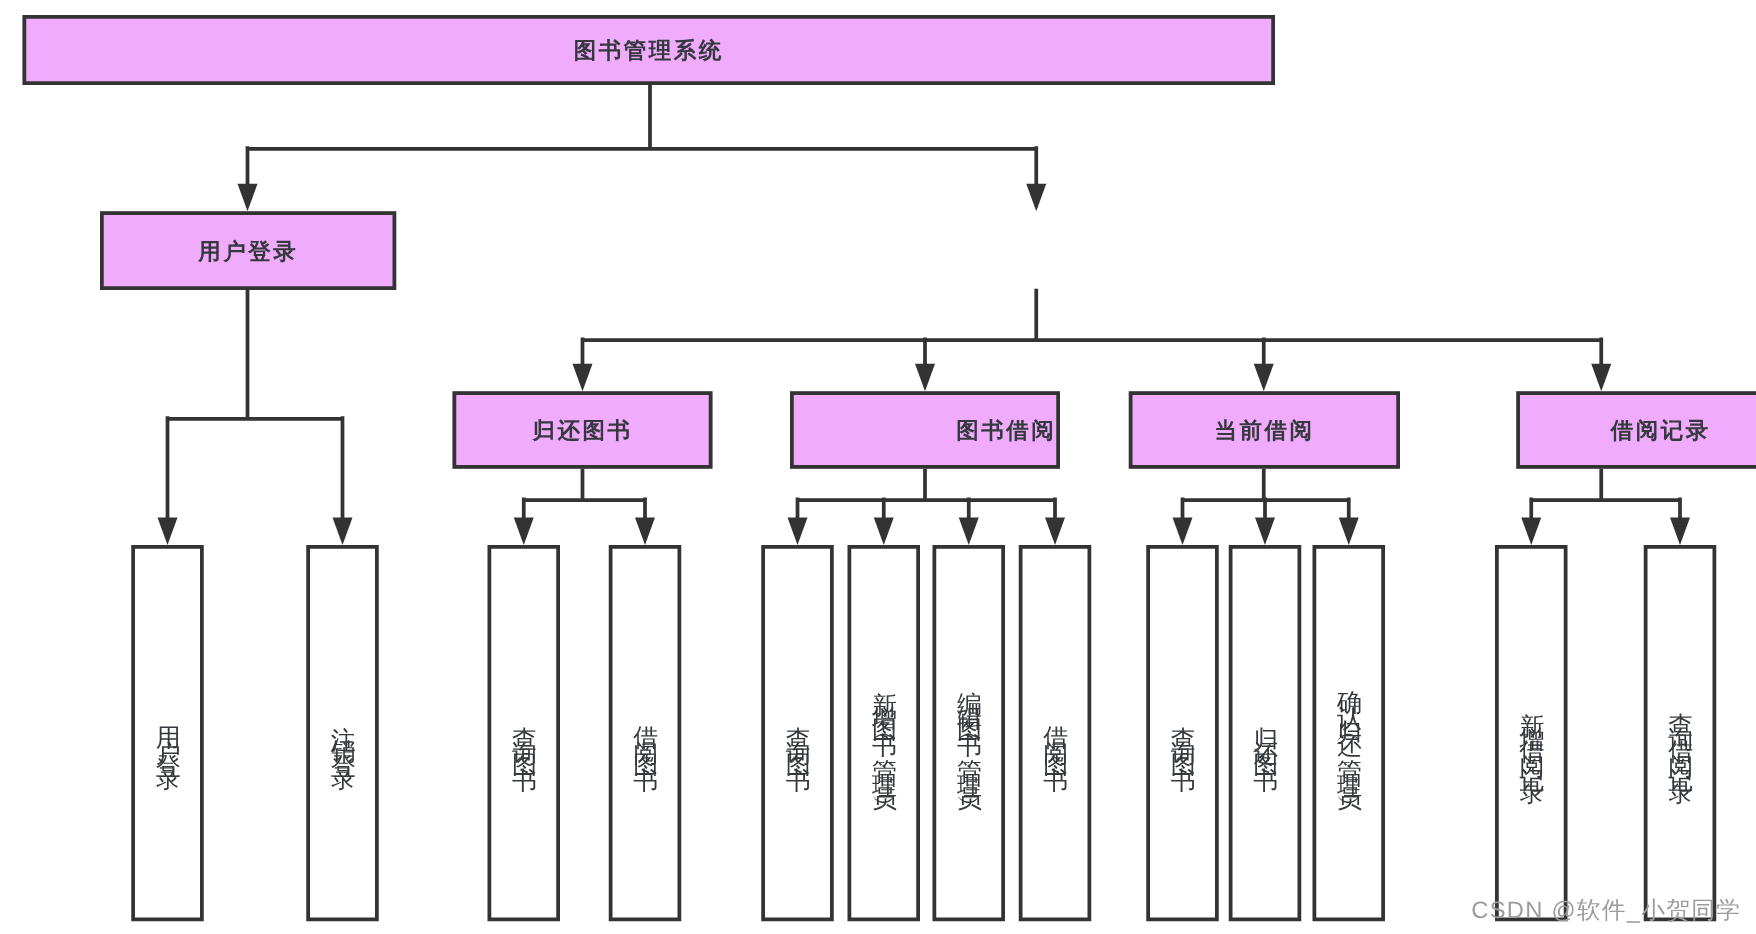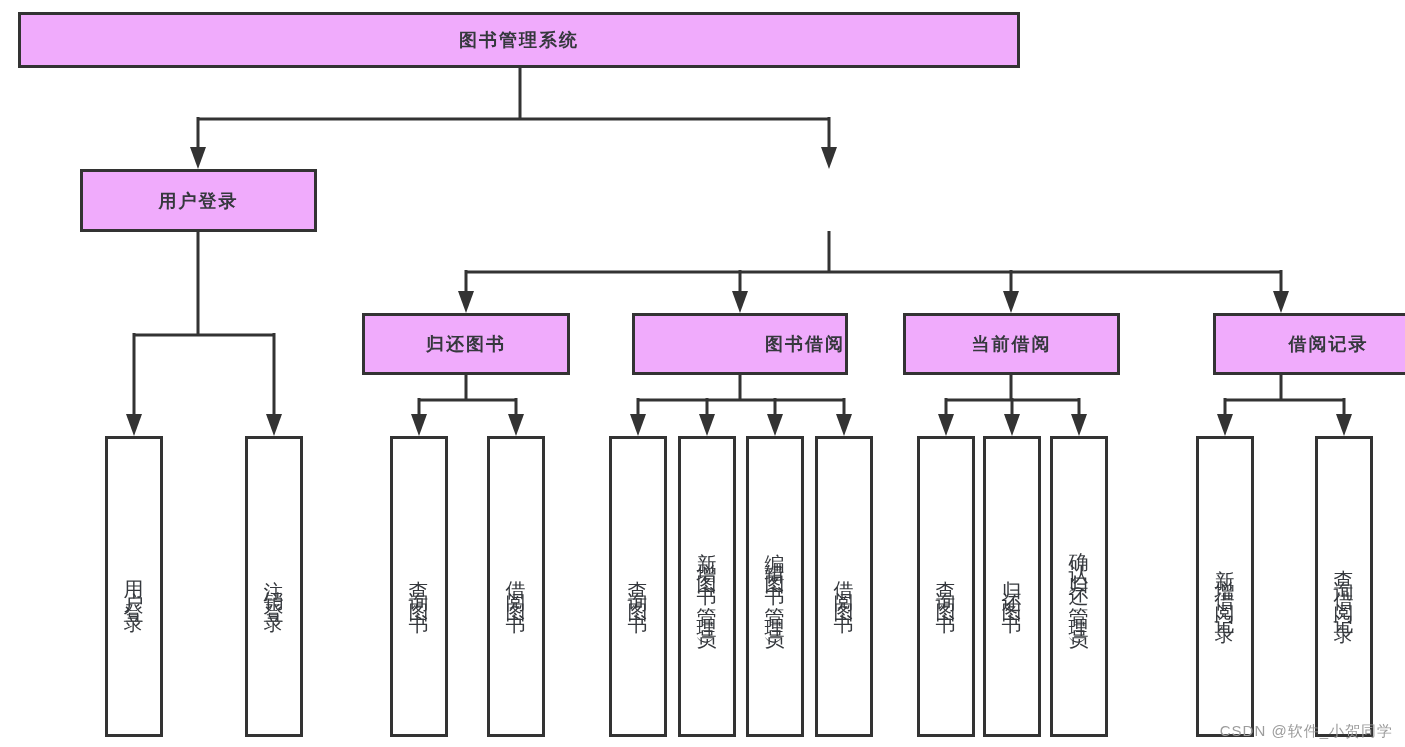--- a/index.html
+++ b/index.html
@@ -31,21 +31,21 @@
     display:flex;align-items:center;justify-content:center;
     color:var(--text);
   }
   .vlbl{
     writing-mode:vertical-rl;
     font-size:20px;letter-spacing:11px;line-height:1;
     white-space:nowrap;
   }
   .watermark{
     position:absolute;right:12px;bottom:6px;z-index:3;
-    font-size:15px;color:var(--wm);letter-spacing:1px;
+    font-size:19px;color:var(--wm);letter-spacing:1px;
   }
 </style>
 </head>
 <body>
 
 <div class="stage">
 
   <svg class="wires" width="1405" height="747" viewBox="0 0 1405 747">
 
     <g>

